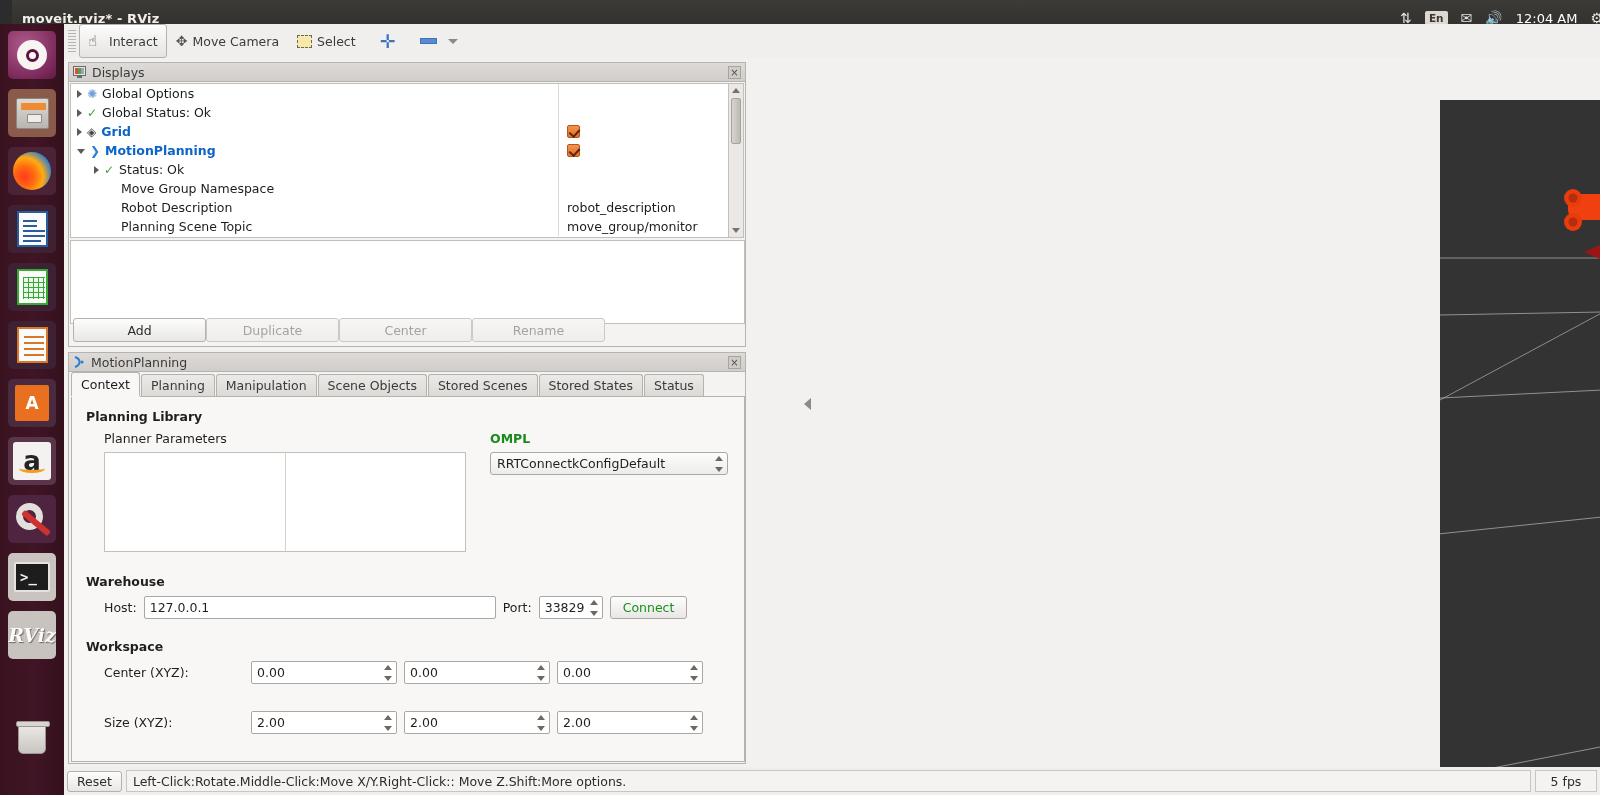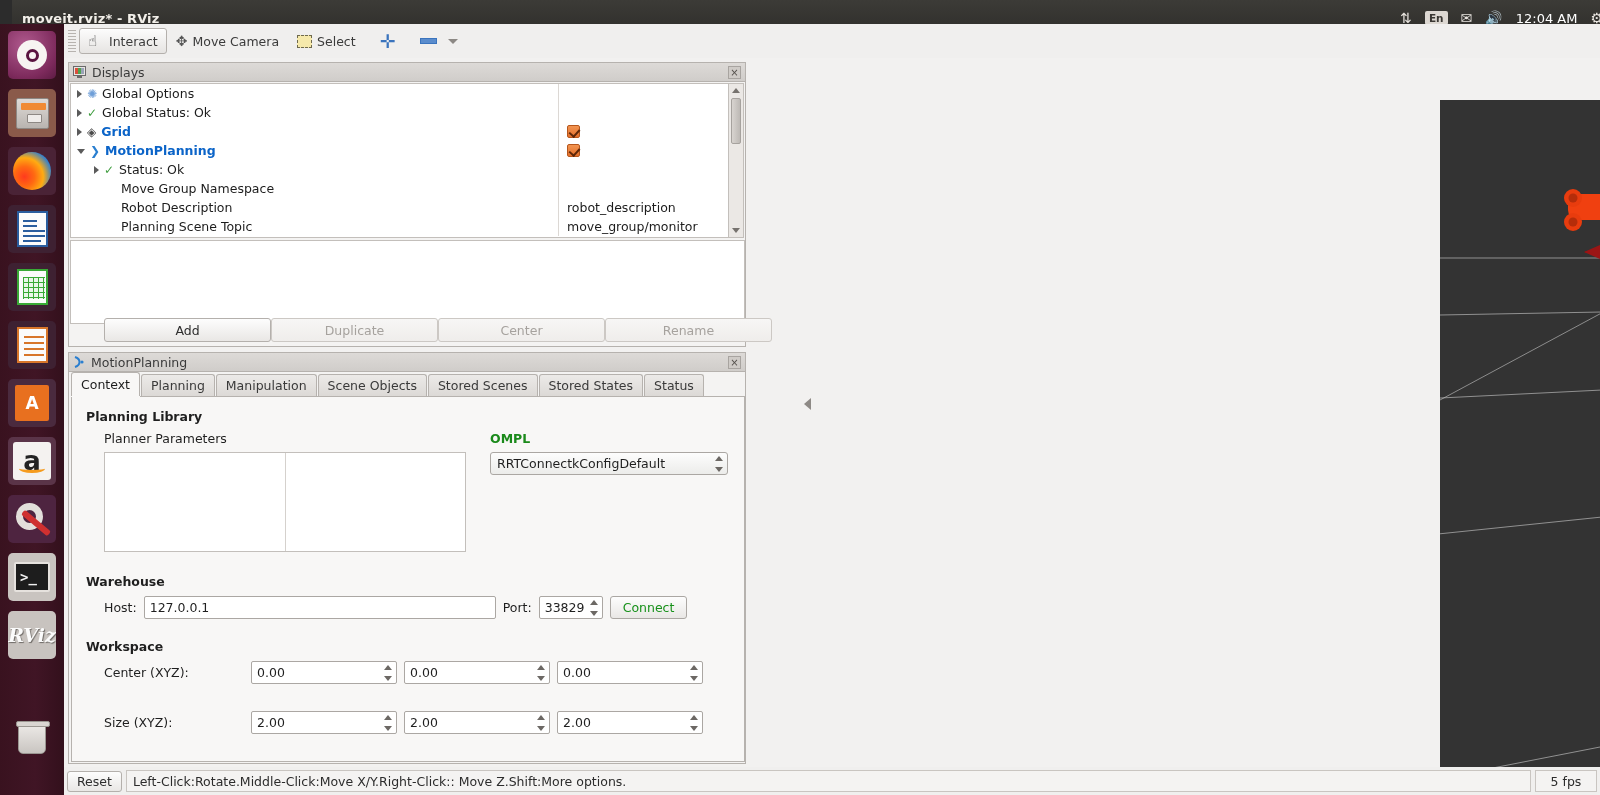--- a/index.html
+++ b/index.html
@@ -145,21 +145,21 @@
   #toolbar {
     position: absolute; left: 0; top: 0; width: 1536px; height: 34px;
     background: #f0efee; display: flex; align-items: center; padding-left: 4px;
   }
   .tb-handle {
     width: 8px; height: 22px;
     background: repeating-linear-gradient(to bottom, #b7b3af 0 1px, transparent 1px 3px);
     margin-right: 3px;
   }
   .tb-btn {
-    display: flex; align-items: center; gap: 5px; height: 26px; padding: 0 8px;
+    display: flex; align-items: center; gap: 5px; height: 34px; padding: 0 8px;
     border: 1px solid transparent; border-radius: 3px; color: #3b3b3b; font-size: 12.5px;
     cursor: default; white-space: nowrap;
   }
   .tb-btn.checked {
     background: linear-gradient(#fcfcfc, #e6e4e2); border-color: #b4b0ac;
     box-shadow: 0 1px 0 #fff inset;
   }
   .hand-ico {
     width: 16px; height: 16px; position: relative;
   }
@@ -244,22 +244,22 @@
   .vscroll .ar.dn { bottom: 4px; border-top: 5px solid #76726e; }
   #disp-desc {
     position: absolute; left: 1px; top: 177px; width: 675px; height: 84px;
     background: #ffffff; border: 1px solid #c3bfbb;
   }
   .hsplit {
     position: absolute; left: 330px; top: 174px; width: 22px; height: 3px;
     background: repeating-linear-gradient(to right, #b0acа8 0 1px, transparent 1px 3px);
   }
   #disp-btnrow {
-    position: absolute; left: 4px; bottom: 4px; width: 668px; height: 24px;
-    display: flex; gap: 0; margin-left: 31px;
+    position: absolute; left: 4px; bottom: 4px; width: 532px; height: 24px;
+    display: flex; gap: 0;
   }
   .btn {
     flex: 1; height: 24px; border: 1px solid #b4b0ac; border-radius: 3px;
     background: linear-gradient(#fdfdfd, #e9e7e5); color: #2e2e2e; font-size: 12.5px;
     display: flex; align-items: center; justify-content: center; cursor: default;
   }
   .btn.disabled { color: #a6a29e; background: linear-gradient(#f7f6f5, #efedeb); border-color: #ccc8c4; }
 
   
   #mpanel { left: 4px; top: 328px; width: 678px; height: 412px; }

